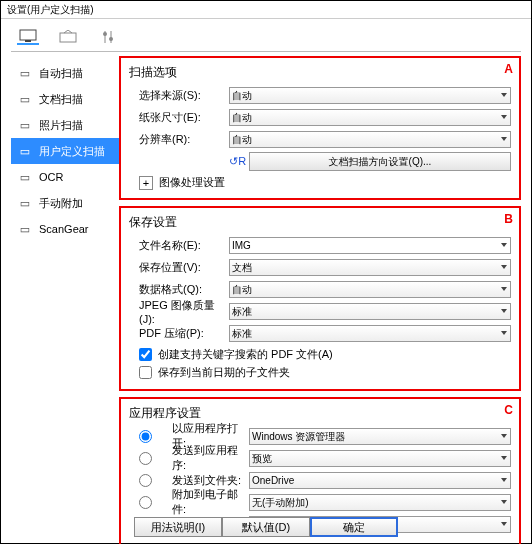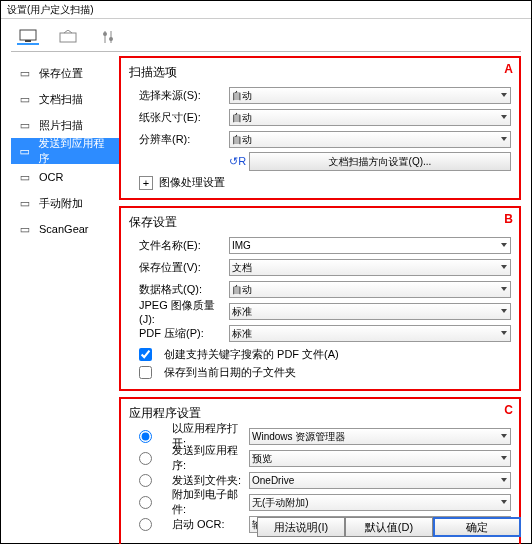--- a/index.html
+++ b/index.html
@@ -21,25 +21,25 @@
 .plabel{position:absolute;top:4px;right:6px;color:#e00;font-weight:bold;font-size:12px}
 .psection{font-size:12px;margin-bottom:4px}
 .row{display:flex;align-items:center;height:20px;margin-bottom:2px}
 .row .lbl{width:100px;padding-left:10px}
 .sel{flex:1}
 select,input[type=text]{width:100%;height:17px;border:1px solid #999;background:#fff;font-size:10px;padding:0 2px}
 select{appearance:none;-webkit-appearance:none;background:linear-gradient(#fff,#eee);padding-right:14px;position:relative}
 .selwrap{position:relative;flex:1}
 .selwrap::after{content:"";position:absolute;right:4px;top:6px;border-left:3px solid transparent;border-right:3px solid transparent;border-top:4px solid #444;pointer-events:none}
 .btn{height:19px;border:1px solid #999;background:linear-gradient(#fefefe,#e4e4e4);text-align:center;line-height:17px;cursor:pointer;font-size:10px}
-.checkline{display:flex;align-items:center;gap:12px;padding-left:10px;height:18px}
+.checkline{display:flex;align-items:center;gap:6px;padding-left:10px;height:18px}
 .checkline input{margin:0}
 .radline{display:flex;align-items:center;height:20px;margin-bottom:2px}
 .radline .rlbl{width:120px;padding-left:10px;display:flex;align-items:center;gap:20px}
-.footer{position:absolute;bottom:6px;left:10px;right:10px;display:flex;justify-content:flex-end}
+.footer{position:absolute;bottom:6px;left:10px;right:10px;display:flex;justify-content:center}
 .footer .fbtn{width:88px;height:20px;border:1px solid #888;background:linear-gradient(#fefefe,#e4e4e4);text-align:center;line-height:18px;cursor:pointer}
 .footer .fbtn.ok{border:2px solid #2d6bdc;line-height:16px}
 .rarrow{color:#1a4fd6;font-size:11px;text-align:right;padding-right:6px}
 .plus{width:14px;height:14px;border:1px solid #888;text-align:center;line-height:12px;margin-left:10px;margin-right:6px;display:inline-block}
 .icobox{width:14px;height:12px;border:1px solid #aaa;display:inline-block;margin-right:4px;vertical-align:middle}
 .ico-yel{background:#ffd96b}
 .ico-org{background:#ff9f3a}
 .ico-blu{background:#6fb9ff}
 .ico-cyn{background:#9fe6ff}
 .ico-gry{background:#e0e0e0}
@@ -70,33 +70,33 @@
             <circle cx="4" cy="4" r="2" fill="#888"></circle>
             <circle cx="10" cy="9" r="2" fill="#888"></circle>
           </svg>
         </div>
 </div>
 
 <div class="body">
 <div class="sidebar">
 <div class="sitem">
             <span class="sicon">▭</span>
-            <span>保存位置</span>
+            <span>自动扫描</span>
           </div>
 <div class="sitem">
             <span class="sicon">▭</span>
             <span>文档扫描</span>
           </div>
 <div class="sitem">
             <span class="sicon">▭</span>
             <span>照片扫描</span>
           </div>
 <div class="sitem sel">
             <span class="sicon">▭</span>
-            <span>发送到应用程序</span>
+            <span>用户定义扫描</span>
           </div>
 <div class="sitem">
             <span class="sicon">▭</span>
             <span>OCR</span>
           </div>
 <div class="sitem">
             <span class="sicon">▭</span>
             <span>手动附加</span>
           </div>
 <div class="sitem">

